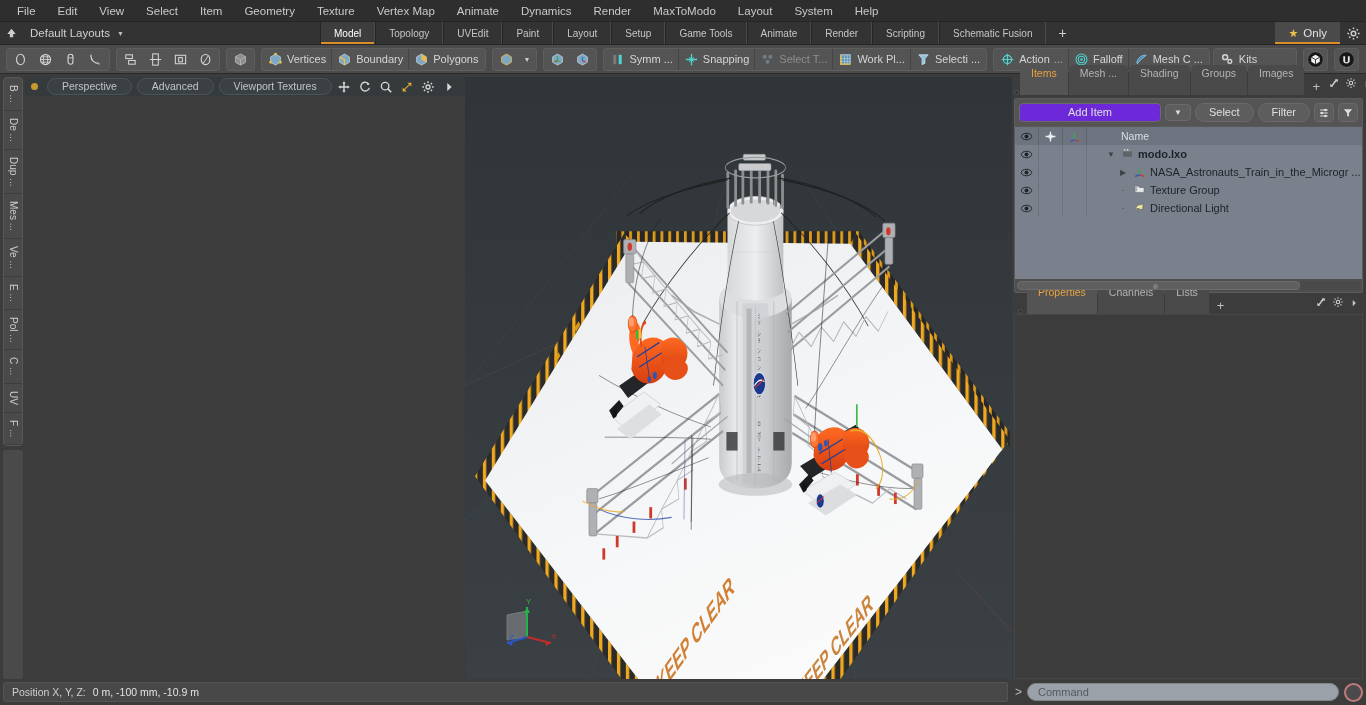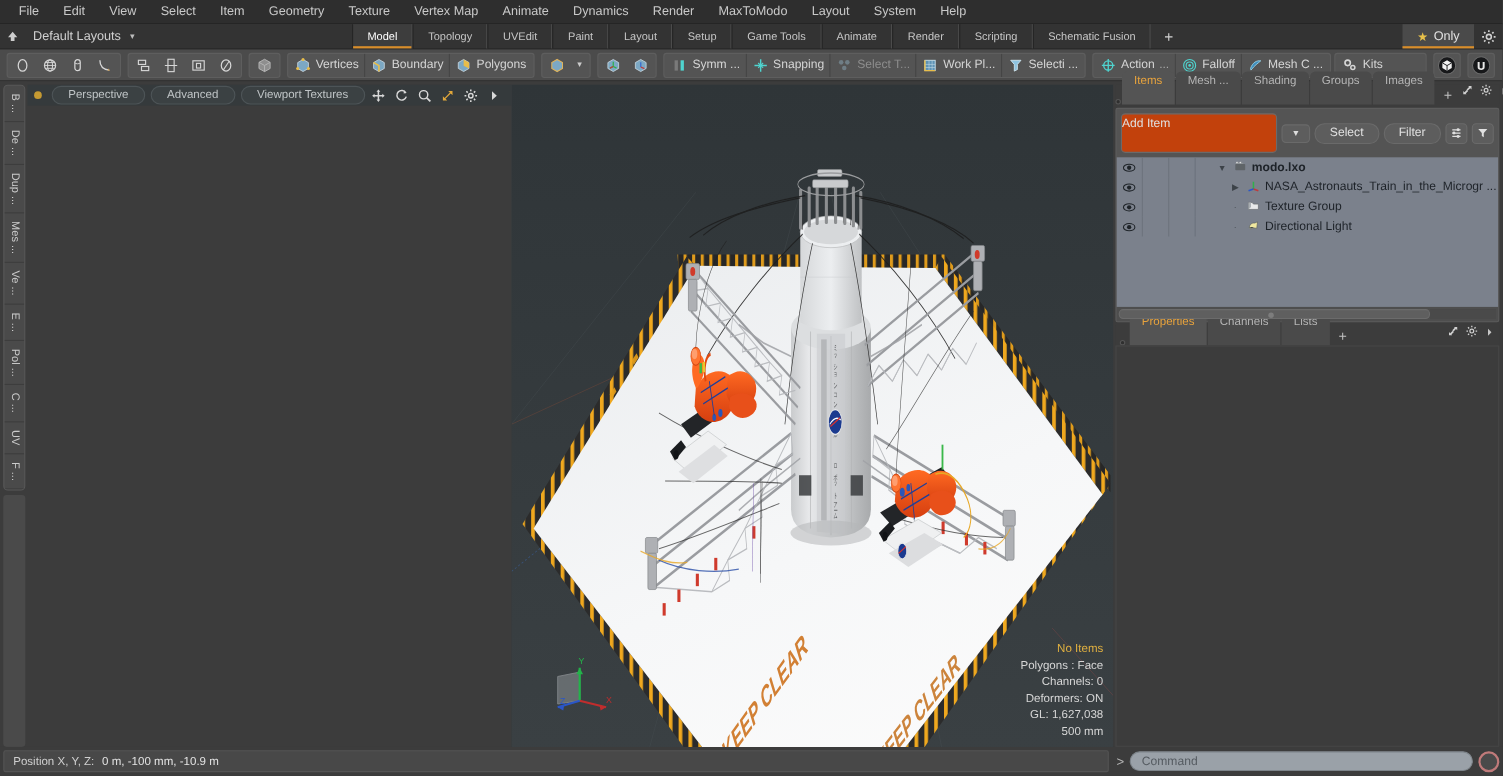--- a/index.html
+++ b/index.html
@@ -136,22 +136,22 @@
   .ptab.active { color: #e8a33d; background: #545454; }
   .ptab.plus { background: transparent; padding: 2px 7px; font-size: 13px; color: #c0c0c0; }
   .ptab-icons { margin-left: auto; display: flex; align-items: center; gap: 5px; padding: 0 4px 2px 0; }
 
   .itempanel {
     background: #545454; border: 1px solid #5c5c5c; border-radius: 2px;
     display: flex; flex-direction: column; height: 195px; flex: none; overflow: hidden;
   }
   .additem-row { display: flex; align-items: center; gap: 4px; padding: 4px 4px; flex: none; }
   .ai-btn {
-    flex: 1; background: #c2410c; border: 1px solid #6a6a6a; border-radius: 4px;
-    color: #e0e0e0; font-size: 11px; text-align: left; padding: 2px 0 20px; cursor: default;
+    flex: 1; background: #6d28d9; border: 1px solid #6a6a6a; border-radius: 4px;
+    color: #e0e0e0; font-size: 11px; text-align: center; padding: 2px 0 3px; cursor: default;
   }
   .ai-caret {
     width: 26px; background: #5d5d5d; border: 1px solid #6a6a6a; border-radius: 4px;
     text-align: center; color: #ddd; font-size: 8px; padding: 3px 0; cursor: default;
   }
   .ai-pill {
     background: #5d5d5d; border: 1px solid #6a6a6a; border-radius: 9px; color: #e0e0e0;
     font-size: 11px; padding: 2px 13px 3px; cursor: default;
   }
   .ai-sq {
@@ -901,28 +901,20 @@
             <text x="33" y="11" fill="#23b34a" font-size="8" font-family="Liberation Sans, sans-serif">Y</text>
             <path d="M34 44 L58 50" stroke="#c02d2d" stroke-width="2"></path>
             <path d="M58 50 L52 48 L53 53 Z" fill="#c02d2d"></path>
             <text x="58" y="46" fill="#c02d2d" font-size="8" font-family="Liberation Sans, sans-serif">X</text>
             <path d="M34 44 L14 50" stroke="#2a56c8" stroke-width="2"></path>
             <path d="M14 50 L20 48 L19 53 Z" fill="#2a56c8"></path>
             <text x="16" y="47" fill="#2a56c8" font-size="8" font-family="Liberation Sans, sans-serif">Z</text>
           </svg>
         </div>
 
-        <div class="vp-stats">
-          <div class="hi">No Items</div>
-          <div>Polygons : Face</div>
-          <div>Channels: 0</div>
-          <div>Deformers: ON</div>
-          <div>GL: 1,627,038</div>
-          <div>500 mm</div>
-        </div>
       </div>
     </div>
 
     <div class="rpanel">
 
       <div class="ptabrow">
         <div class="p-lead">
             <div class="pd"></div>
           </div>
         <div class="ptab active">Items</div>
@@ -966,20 +958,42 @@
                 <circle cx="10" cy="12" r="1.8" fill="#e0e0e0"></circle>
               </svg>
           </div>
           <div class="ai-sq">
             <svg width="12" height="12" viewBox="0 0 16 16">
                 <path d="M2.5 3 H13.5 L9.2 8 L9.2 13 L6.8 11.5 L6.8 8 Z" fill="#e0e0e0"></path>
               </svg>
           </div>
         </div>
 
+        <div class="tree-head">
+          <div class="th-col">
+            <svg width="13" height="13" viewBox="0 0 16 16">
+                <ellipse cx="8" cy="8" rx="6.4" ry="4" fill="none" stroke="#1f2429" stroke-width="1.2"></ellipse>
+                <circle cx="8" cy="8" r="2.4" fill="#1f2429"></circle>
+              </svg>
+          </div>
+          <div class="th-col">
+            <svg width="13" height="13" viewBox="0 0 16 16">
+                <path d="M8 2 L8 14 M2 8 L14 8" stroke="#f0f0f0" stroke-width="1.6"></path>
+                <circle cx="8" cy="8" r="2.2" fill="none" stroke="#f0f0f0" stroke-width="1.4"></circle>
+              </svg>
+          </div>
+          <div class="th-col">
+            <svg width="13" height="13" viewBox="0 0 16 16">
+                <path d="M8 12 L8 4" stroke="#2fb04a" stroke-width="1.6"></path>
+                <path d="M8 12 L13 14" stroke="#c03a3a" stroke-width="1.6"></path>
+                <path d="M8 12 L3 14" stroke="#2a56c8" stroke-width="1.6"></path>
+              </svg>
+          </div>
+          <div class="th-name">Name</div>
+        </div>
 
         <div class="tree-body">
 
           <div class="trow">
             <div class="eye-cell">
               <svg width="13" height="13" viewBox="0 0 16 16">
                   <ellipse cx="8" cy="8" rx="6.4" ry="4" fill="none" stroke="#1f2429" stroke-width="1.2"></ellipse>
                   <circle cx="8" cy="8" r="2.4" fill="#1f2429"></circle>
                 </svg>
             </div>

